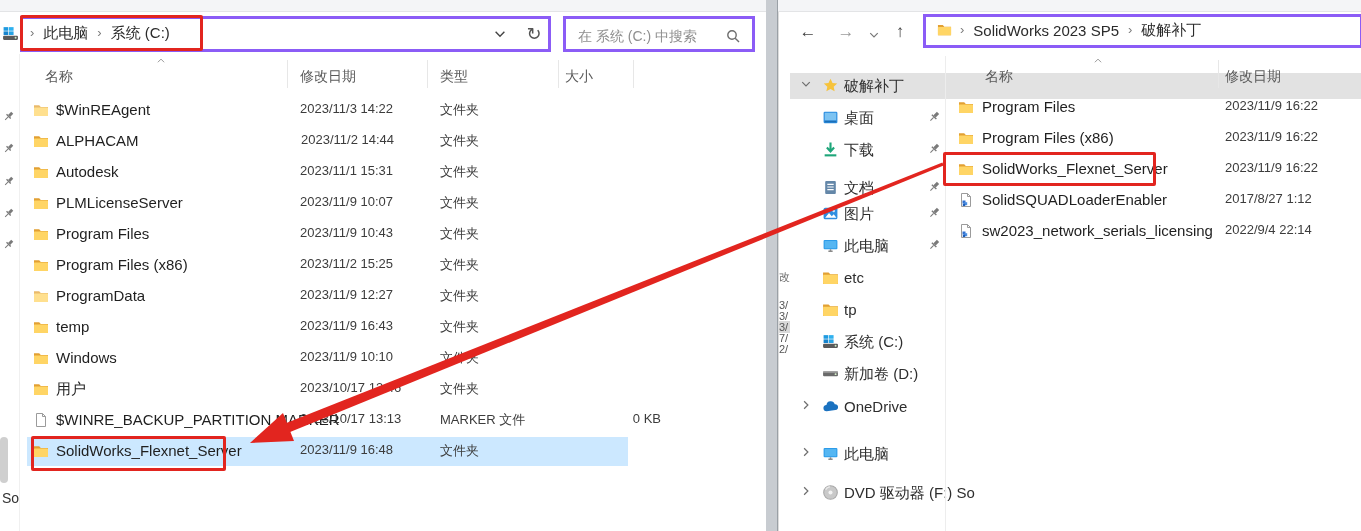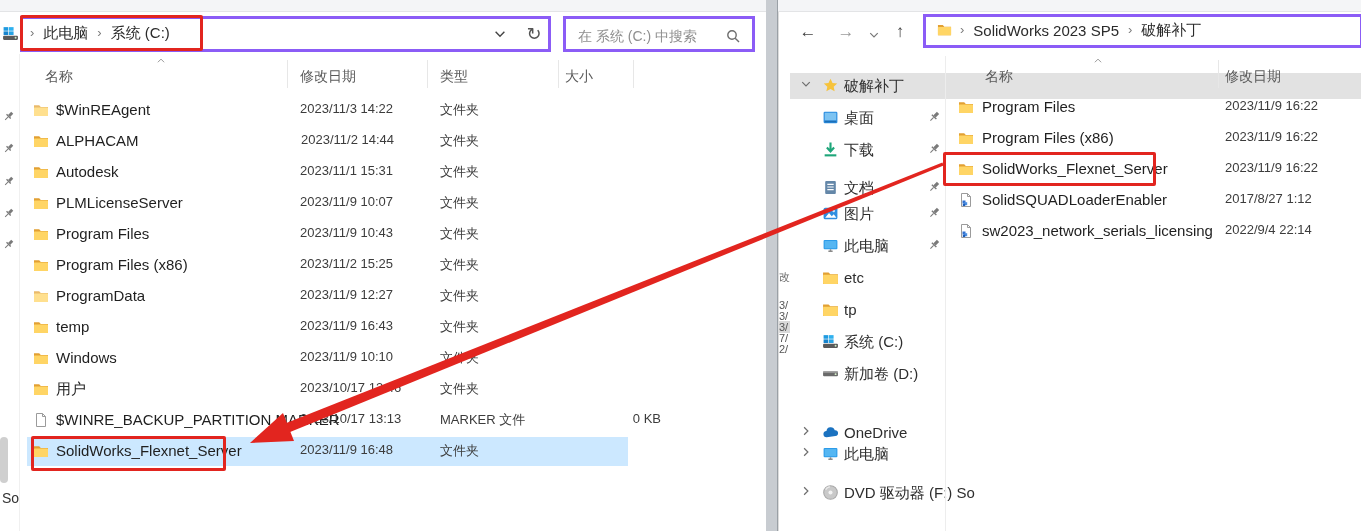--- a/index.html
+++ b/index.html
@@ -513,21 +513,21 @@
     <span class="nicon">
             <svg viewBox="0 0 16 16" width="100%" height="100%">
               <rect x="1" y="6" width="14" height="4.6" rx="1" fill="#6a6a6a"></rect>
               <rect x="1" y="6" width="14" height="1.4" fill="#9a9a9a"></rect>
               <circle cx="12.8" cy="8.6" r="0.9" fill="#d8f3cc"></circle>
             </svg>
           </span>
     <span class="nlabel">新加卷 (D:)</span>
 
   </div>
-        <div class="navitem " style="top:408px;text-align:center;">
+        <div class="navitem " style="top:382px;text-align:center;">
     <span class="nchev">
             <svg viewBox="0 0 16 16" width="100%" height="100%">
               <path d="M5.5 3l5 5-5 5" fill="none" stroke="currentColor" stroke-width="1.6"></path>
             </svg>
           </span>
     <span class="nicon">
             <svg viewBox="0 0 16 16" width="100%" height="100%">
               <path d="M4.5 12.5a3 3 0 0 1-.3-6A4 4 0 0 1 12 5.8a2.8 2.8 0 0 1 .6 5.6z" fill="#1b72c0"></path>
             </svg>
           </span>

